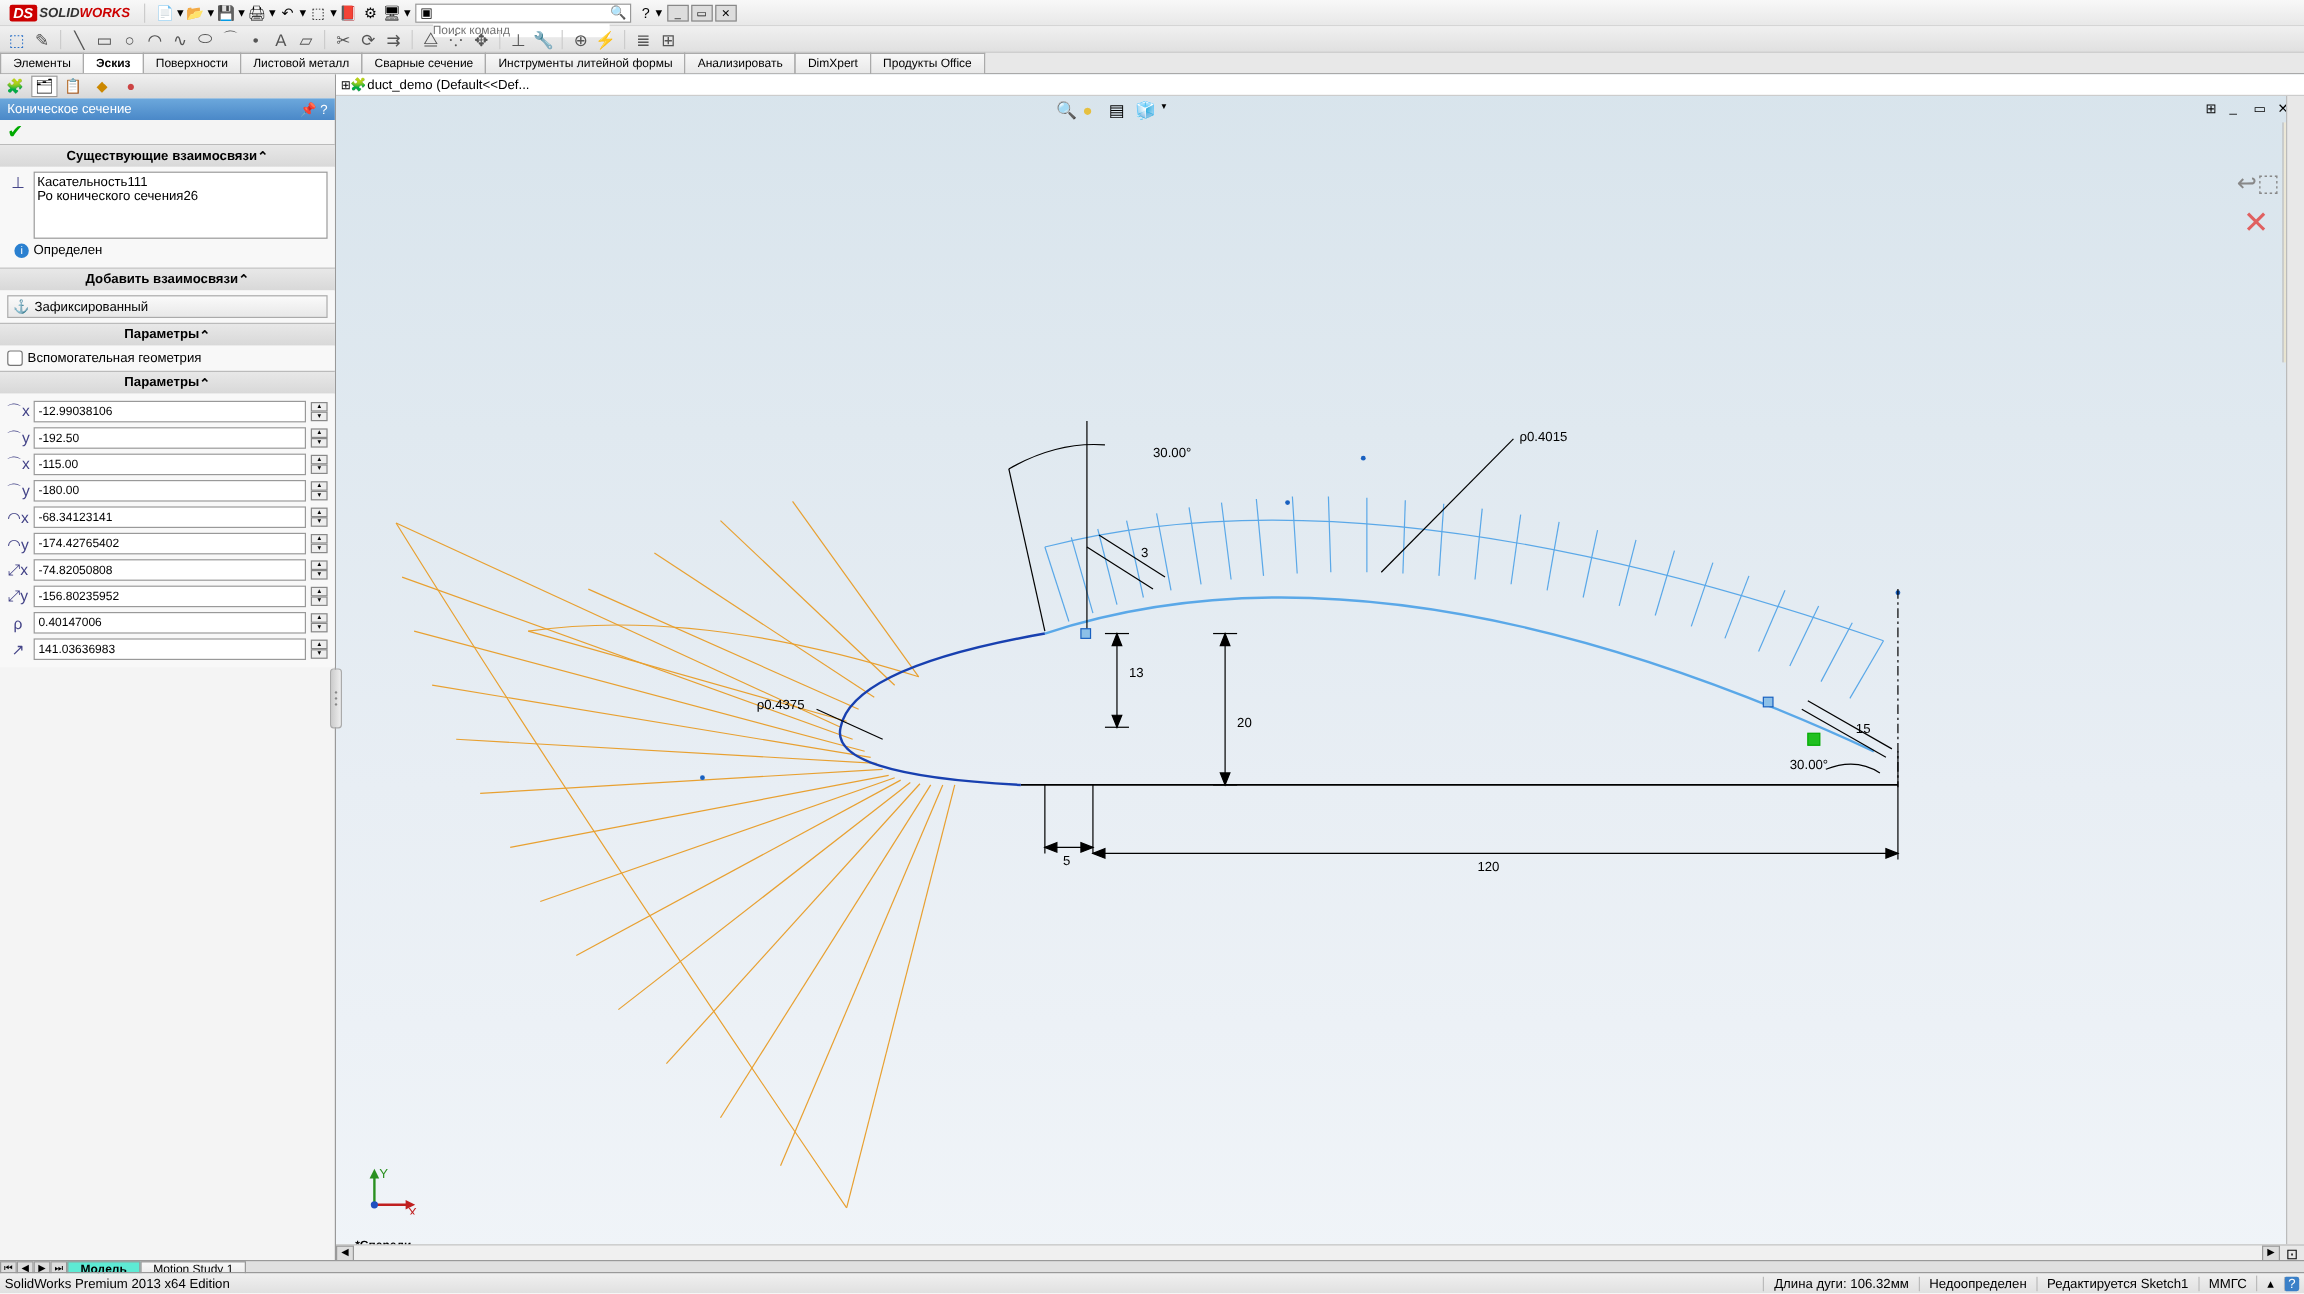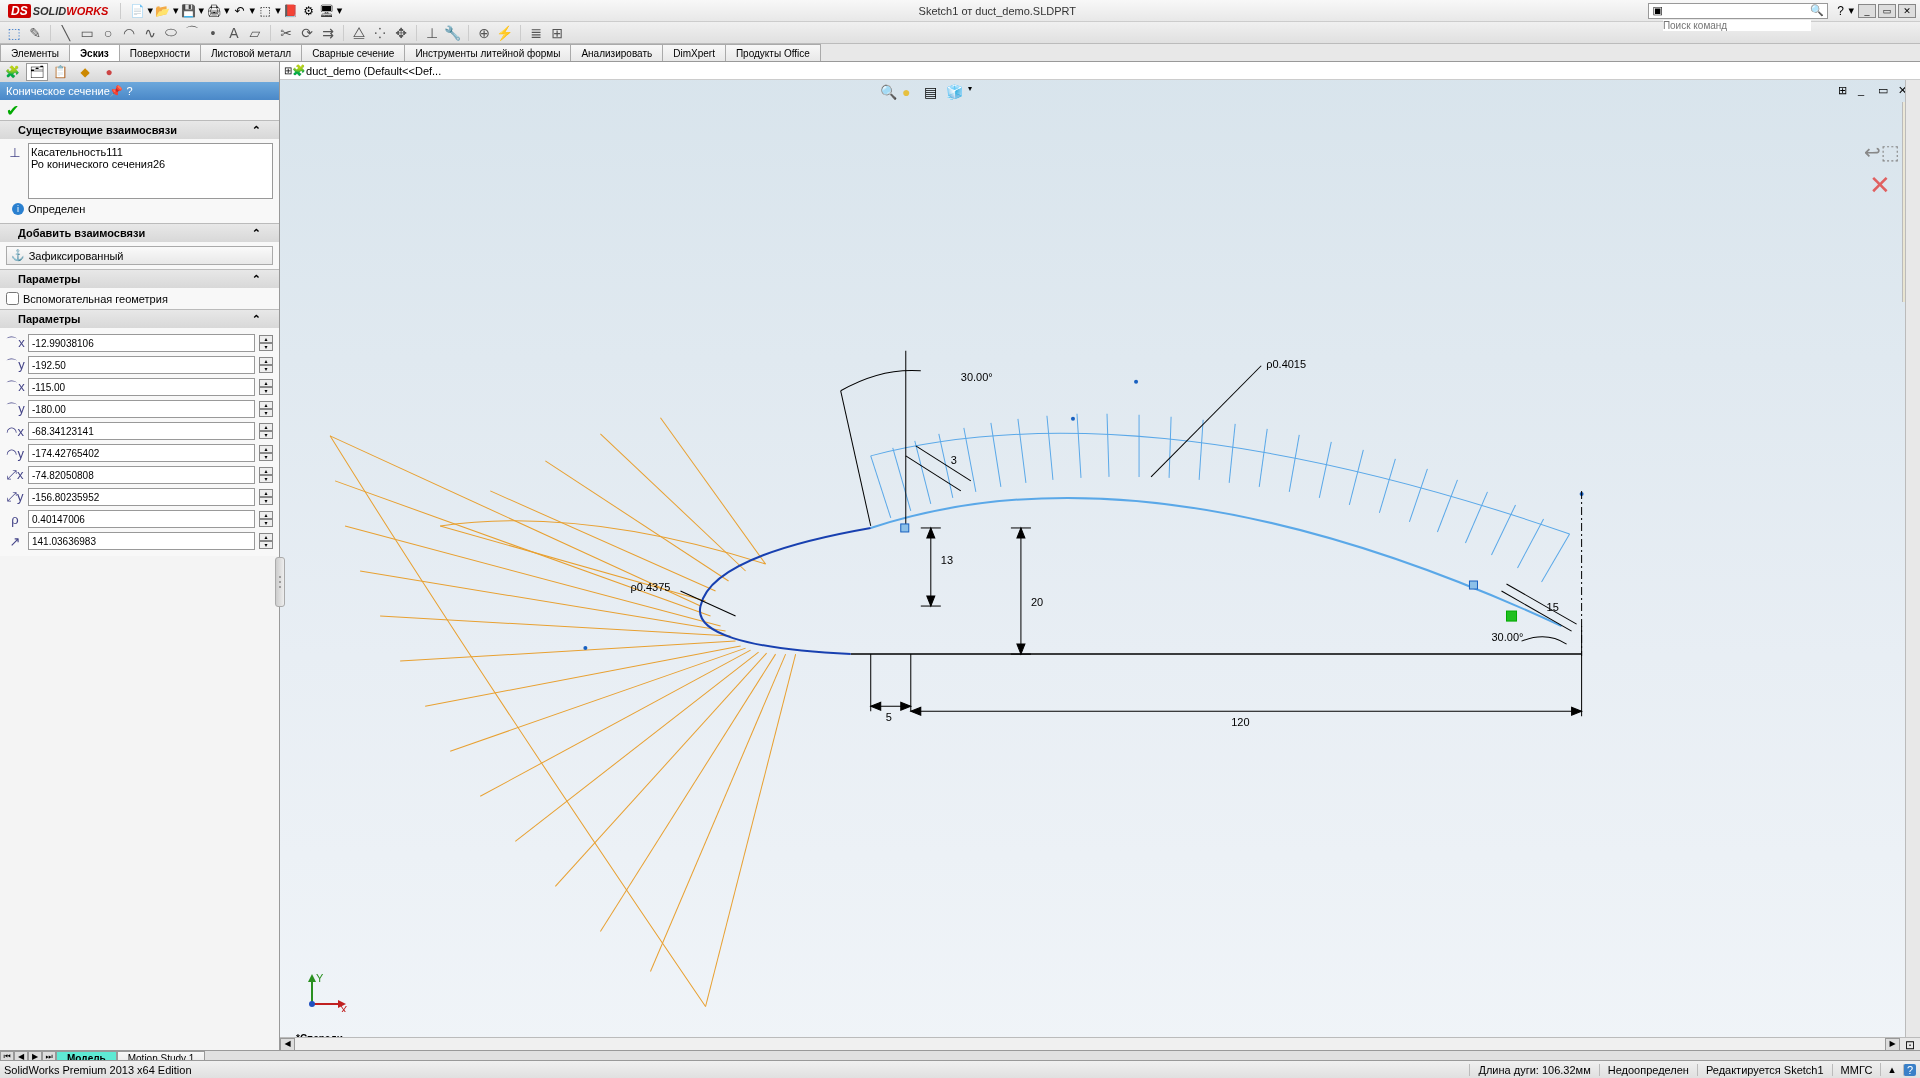--- a/index.html
+++ b/index.html
@@ -29,25 +29,25 @@
 .tab.active { background:#fff; font-weight:bold;}
 
 
 .main { position:absolute; top:62px; left:0; right:0; bottom:26px; display:flex;}
 
 
 .leftpanel { width:280px; background:#f4f4f4; border-right:1px solid #999; display:flex; flex-direction:column;}
 .lp-tabs { height:20px; background:linear-gradient(#f0f0f0,#d8d8d8); display:flex; align-items:center; padding:0 2px; gap:2px;}
 .lp-tab { width:22px; height:18px; display:flex; align-items:center; justify-content:center; font-size:12px; cursor:pointer; border:1px solid transparent;}
 .lp-tab.active { background:#fff; border:1px solid #999;}
-.lp-header { height:18px; background:linear-gradient(#6ca8dc,#4a88c8); color:#fff; display:flex; align-items:center; padding:0 6px; font-size:11px; }
+.lp-header { height:18px; background:linear-gradient(#6ca8dc,#4a88c8); color:#fff; display:flex; align-items:center; padding:0 6px; font-size:11px; justify-content:space-between;}
 .lp-confirm { height:20px; display:flex; align-items:center; padding:0 6px;}
 .lp-ok { color:#0a0; font-size:16px; cursor:pointer;}
 .lp-section { border-top:1px solid #bbb;}
-.lp-sec-head { height:18px; background:linear-gradient(#e8e8e8,#d8d8d8); display:flex; align-items:center; padding:0 18px; font-size:10px; font-weight:bold; justify-content:space-between; cursor:pointer;}
+.lp-sec-head { height:18px; background:linear-gradient(#e8e8e8,#d8d8d8); display:flex; align-items:center; padding:0 4px; font-size:10px; font-weight:bold; justify-content:center; cursor:pointer;}
 .lp-sec-body { padding:4px 6px; background:#f8f8f8;}
 .lp-listbox { background:#fff; border:1px solid #999; height:56px; padding:2px; font-size:10px;}
 .lp-row { display:flex; align-items:center; height:22px; gap:4px;}
 .lp-row-ico { width:18px; height:18px; display:flex; align-items:center; justify-content:center; color:#448; font-size:13px;}
 .lp-row input { flex:1; height:18px; border:1px solid #999; padding:0 3px; font-size:10px;}
 .lp-spin { width:14px; display:flex; flex-direction:column;}
 .lp-spin div { height:8px; border:1px solid #888; background:#eee; font-size:6px; text-align:center; line-height:6px; cursor:pointer;}
 .lp-check { display:flex; align-items:center; gap:4px; font-size:10px;}
 .lp-status { display:flex; align-items:center; gap:4px; padding:4px 6px; font-size:10px;}
 .lp-status-ico { width:12px; height:12px; border-radius:50%; background:#2a80d0; color:#fff; font-size:9px; text-align:center; line-height:12px;}
@@ -118,21 +118,20 @@
       <span>▾</span>
     <span class="tb-ico">↶</span>
       <span>▾</span>
     <span class="tb-ico">⬚</span>
       <span>▾</span>
     <span class="tb-ico" style="color:#c44">📕</span>
     <span class="tb-ico">⚙</span>
     <span class="tb-ico">🖥</span>
       <span>▾</span>
   </div>
-  <div class="title-center">Sketch1 от duct_demo.SLDPRT</div>
   <div class="search-box">
     <span>▣</span>
     <input placeholder="Поиск команд" style="">
     <span>🔍</span>
   </div>
   <span class="tb-ico">?</span>
     <span>▾</span>
   <div class="winbtns">
     <div class="winbtn">_</div>
     <div class="winbtn">▭</div>

